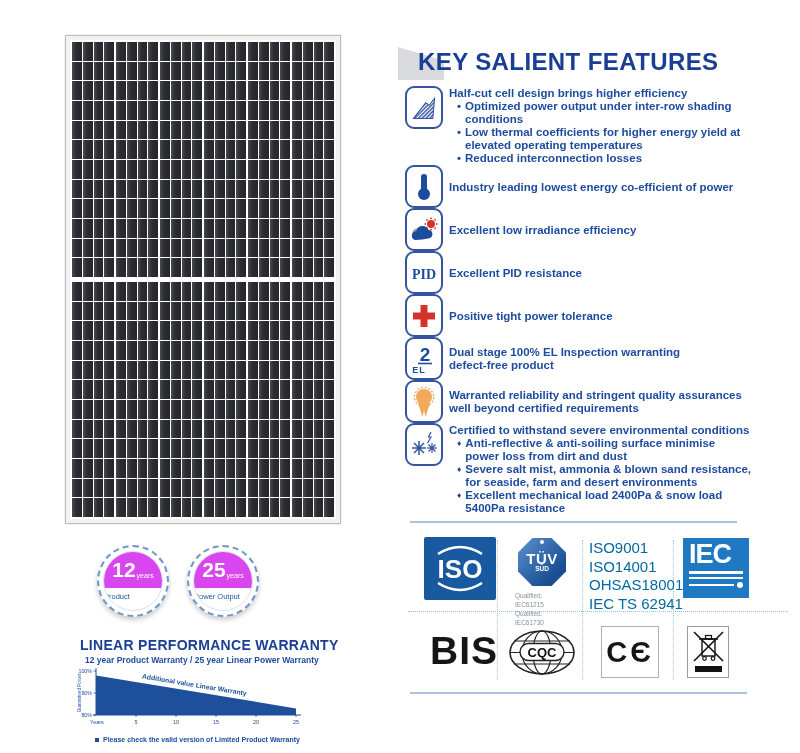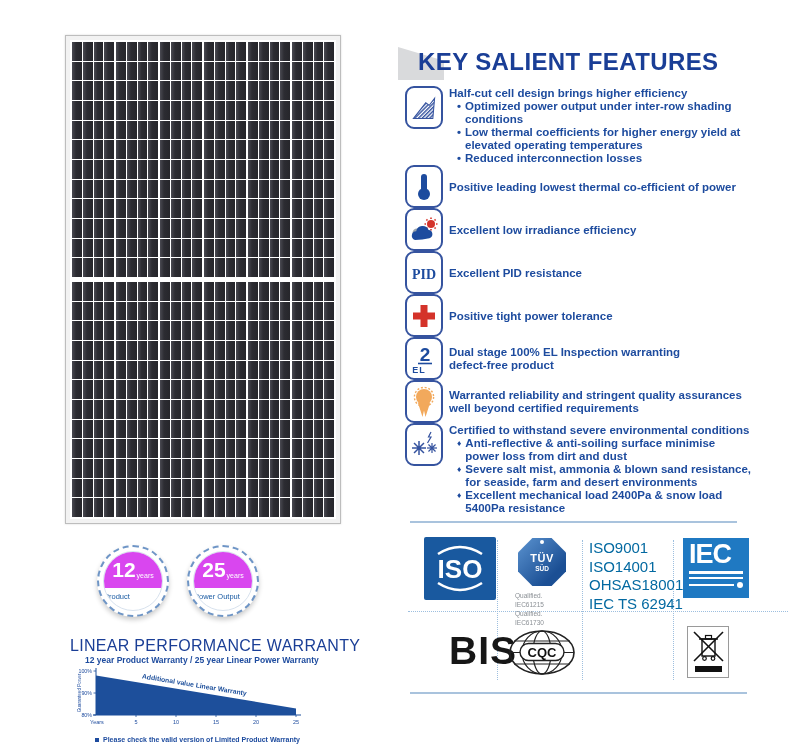--- a/index.html
+++ b/index.html
@@ -23,21 +23,21 @@
          box-sizing:border-box;display:flex;align-items:center;justify-content:center;}
   .badge-inner{width:58px;height:58px;border-radius:50%;overflow:hidden;background:#fff;
          border:1px solid #d8e2ee;}
   .badge-top{height:62%;background:#d946ef;color:#fff;display:flex;align-items:flex-end;
          justify-content:center;padding-bottom:9px;box-sizing:border-box;}
   .badge-num{font-size:21px;font-weight:bold;line-height:18px;}
   .badge-unit{font-size:7px;margin-left:1px;}
   .badge-label{text-align:left;font-size:7.5px;color:#1a5ba3;margin-top:4px;}
 
   
-  #w-title{left:70px;top:637px;font-size:16px;font-weight:normal;color:#1a3e96;letter-spacing:.3px;}
+  #w-title{left:80px;top:637px;font-size:14px;font-weight:bold;color:#1a3e96;letter-spacing:.3px;}
   #w-sub{left:85px;top:655px;font-size:8.5px;font-weight:bold;color:#1d4b9e;}
   #wchart{left:76px;top:666px;}
   #w-foot{left:95px;top:736px;display:flex;align-items:center;gap:4px;
           font-size:7px;font-weight:bold;color:#1d4b9e;}
   #w-foot .sq{width:4px;height:4px;background:#1d4b9e;display:inline-block;}
 
   
   #title-decor{left:398px;top:47px;width:46px;height:33px;background:#d9dadc;
                clip-path:polygon(0 0,100% 42%,100% 100%,0 100%);}
   #key-title{left:418px;top:48px;font-size:24px;font-weight:bold;color:#1a3e96;letter-spacing:.4px;}
@@ -61,36 +61,36 @@
 
   
   #iso-box{left:424px;top:537px;}
   #tuv-wrap{left:512px;top:538px;width:60px;text-align:center;}
   .tuv-oct{width:48px;height:48px;margin:0 auto;position:relative;
       clip-path:polygon(30% 0,70% 0,100% 30%,100% 70%,70% 100%,30% 100%,0 70%,0 30%);
       background:linear-gradient(135deg,#5b93d0 0%,#1b4f94 75%);
       display:flex;flex-direction:column;align-items:center;justify-content:center;color:#fff;}
   .tuv-oct .dot{position:absolute;top:2px;left:50%;margin-left:-2px;width:4px;height:4px;
       border-radius:50%;background:#fff;}
-  .tuv-main{font-size:11px;font-weight:bold;line-height:13px;letter-spacing:.5px;}
+  .tuv-main{font-size:15px;font-weight:bold;line-height:13px;letter-spacing:.5px;}
   .tuv-sub{font-size:6.5px;font-weight:bold;line-height:8px;}
   .tuv-q{font-size:6.5px;color:#8a8f94;text-align:left;line-height:9px;margin-top:5px;padding-left:3px;}
 
   #standards{left:589px;top:539px;font-size:15px;color:#0369a1;line-height:18.5px;
              font-family:"Liberation Sans",sans-serif;}
   #iec-box{left:683px;top:538px;width:66px;height:60px;background:#1f79c2;box-sizing:border-box;
            padding:2px 6px;}
   #iec-box .iec-t{color:#fff;font-size:27px;font-weight:bold;letter-spacing:-1px;line-height:28px;}
   .iec-line{height:2.5px;background:#fff;margin-top:3px;}
   #iec-dotrow{display:flex;align-items:center;gap:3px;margin-top:3px;}
   #iec-dotrow .iec-line{flex:1;margin-top:0;}
   #iec-dotrow .iec-dot{width:6px;height:6px;border-radius:50%;background:#fff;}
 
-  #bis{left:420px;top:623px;width:78px;text-align:left;font-size:39px;font-weight:600;
-       color:#161616;letter-spacing:1px;line-height:56px;margin-left:29px;}
+  #bis{left:420px;top:623px;width:78px;text-align:right;font-size:39px;font-weight:600;
+       color:#161616;letter-spacing:1px;line-height:56px;}
   #cqc{left:507px;top:629px;}
   #ce-box{left:601px;top:626px;width:58px;height:52px;border:1px solid #b0b0b0;box-sizing:border-box;
           display:flex;align-items:center;justify-content:center;background:#fff;}
   #ce-box .ce-t{font-size:29px;font-weight:600;color:#161616;letter-spacing:3px;}
   #weee-box{left:687px;top:626px;width:42px;height:52px;border:1px solid #9a9a9a;box-sizing:border-box;
           display:flex;align-items:center;justify-content:center;background:#fff;}
 </style>
 </head>
 <body>
 
@@ -1105,21 +1105,21 @@
         </div>
       </div>
       <div class="feat center">
         <div class="ficon">
           <svg width="28" height="30" viewBox="0 0 28 30">
      <circle cx="14" cy="22" r="6" fill="#1d4b9e"></circle>
      <rect x="11" y="2" width="6" height="18" rx="3" fill="#1d4b9e"></rect>
           </svg>
         </div>
         <div class="ftext">
-          <div class="ftitle">Positive leading lowest thermal co-efficient of power</div>
+          <div class="ftitle">Industry leading lowest energy co-efficient of power</div>
         </div>
       </div>
       <div class="feat center">
         <div class="ficon">
           <svg width="30" height="28" viewBox="0 0 30 28">
      <circle cx="22" cy="8" r="4" fill="#d4332a"></circle>
      <line x1="22" y1="1.5" x2="22" y2="3" stroke="#d4332a" stroke-width="1.6" transform="rotate(0 22 8)"></line>
             <line x1="22" y1="1.5" x2="22" y2="3" stroke="#d4332a" stroke-width="1.6" transform="rotate(45 22 8)"></line>
             <line x1="22" y1="1.5" x2="22" y2="3" stroke="#d4332a" stroke-width="1.6" transform="rotate(90 22 8)"></line>
             <line x1="22" y1="1.5" x2="22" y2="3" stroke="#d4332a" stroke-width="1.6" transform="rotate(135 22 8)"></line>
@@ -1268,20 +1268,23 @@
     <ellipse cx="35" cy="23.5" rx="32" ry="21.5" fill="none" stroke="#222" stroke-width="1.6"></ellipse>
     <ellipse cx="35" cy="23.5" rx="20" ry="21.5" fill="none" stroke="#222" stroke-width="1.2"></ellipse>
     <ellipse cx="35" cy="23.5" rx="9" ry="21.5" fill="none" stroke="#222" stroke-width="1.2"></ellipse>
     <line x1="7" y1="12" x2="63" y2="12" stroke="#222" stroke-width="1.2"></line>
     <line x1="3" y1="23.5" x2="67" y2="23.5" stroke="#222" stroke-width="1.2"></line>
     <line x1="7" y1="35" x2="63" y2="35" stroke="#222" stroke-width="1.2"></line>
     <rect x="13" y="14.5" width="44" height="17" rx="8.5" fill="#fff" stroke="#222" stroke-width="1.4"></rect>
     <text x="35" y="27.5" text-anchor="middle" font-size="13" font-weight="bold" fill="#111">CQC</text>
   </svg>
 
+  <div class="abs" id="ce-box">
+    <span class="ce-t">CЄ</span>
+  </div>
 
   <div class="abs" id="weee-box">
     <svg width="36" height="46" viewBox="0 0 36 46">
       <rect x="12" y="10" width="13" height="17" fill="none" stroke="#111" stroke-width="1.4"></rect>
       <line x1="9" y1="10" x2="28" y2="10" stroke="#111" stroke-width="1.4"></line>
       <rect x="15.5" y="6.5" width="6" height="3.5" fill="none" stroke="#111" stroke-width="1.2"></rect>
       <circle cx="14.5" cy="29.5" r="1.8" fill="none" stroke="#111" stroke-width="1.2"></circle>
       <circle cx="23" cy="29.5" r="1.8" fill="none" stroke="#111" stroke-width="1.2"></circle>
       <line x1="4" y1="3" x2="33" y2="32" stroke="#111" stroke-width="1.6"></line>
       <line x1="33" y1="3" x2="4" y2="32" stroke="#111" stroke-width="1.6"></line>

